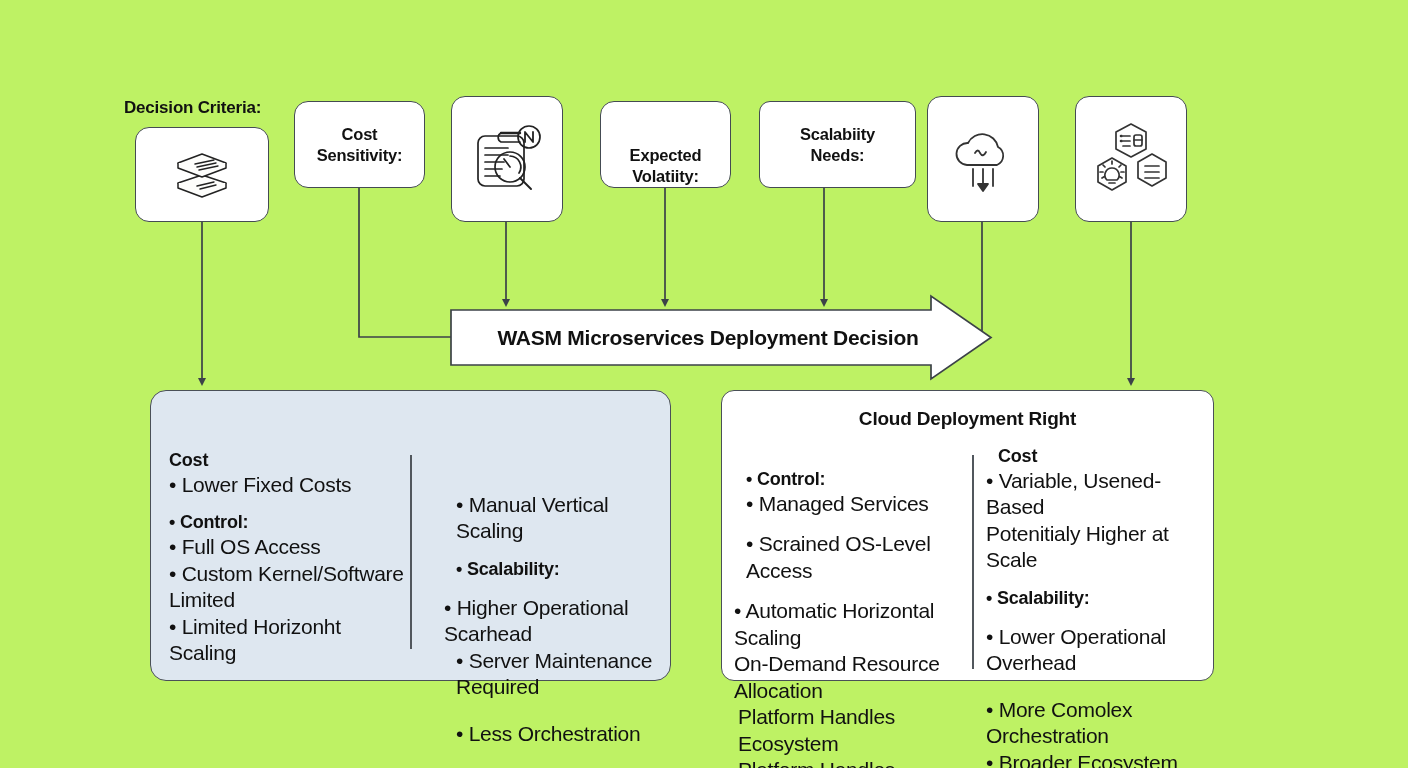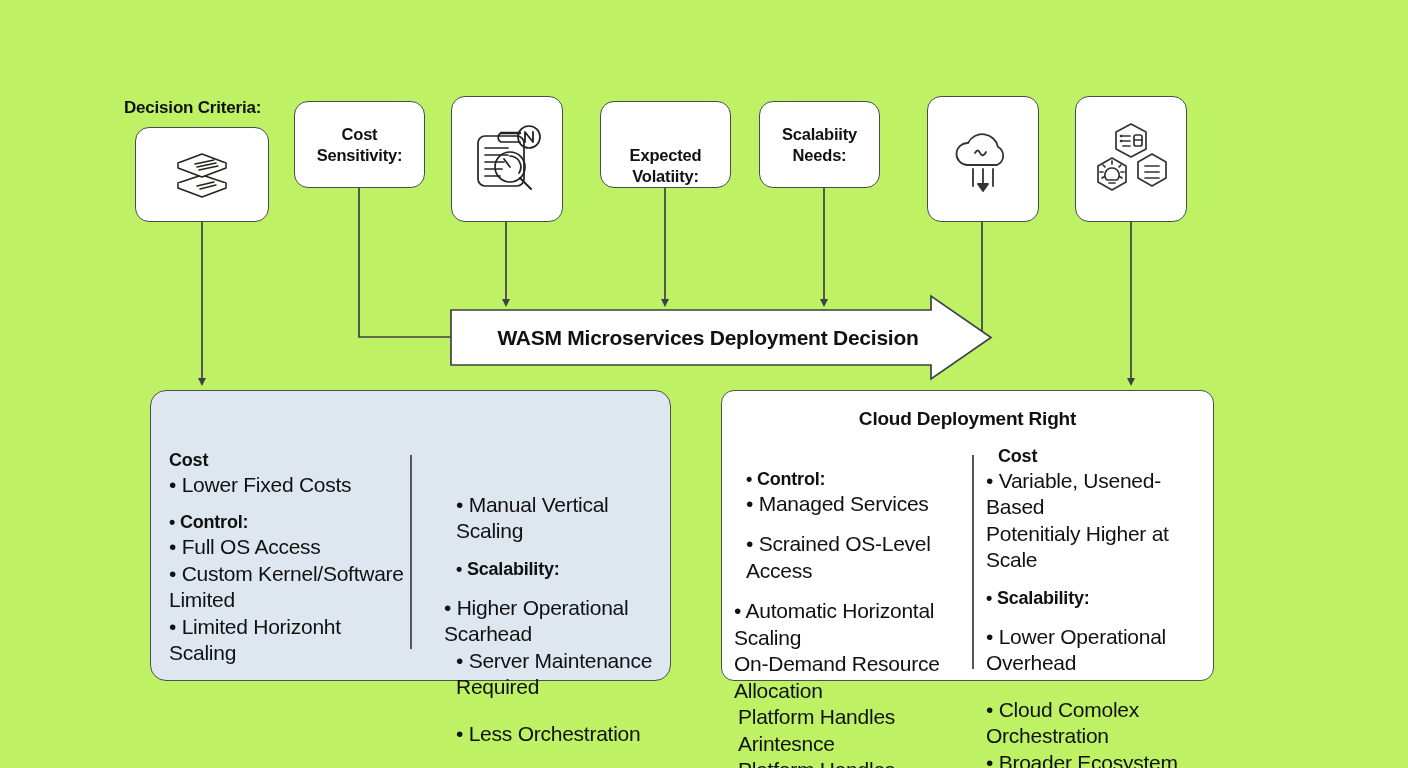--- a/index.html
+++ b/index.html
@@ -218,21 +218,21 @@
         </g>
       </svg>
     </span>
   </div>
 
   <div class="crit-box" style="left:600px; top:101px; width:131px; height:87px;align-items:flex-end;">
     <span class="crit-text">Expected
 Volatiity:</span>
   </div>
 
-  <div class="crit-box" style="left:759px; top:101px; width:121px; height:87px;">
+  <div class="crit-box" style="left:759px; top:101px; width:157px; height:87px;border-radius:11px;">
     <span class="crit-text">Scalabiity
 Needs:</span>
   </div>
 
   <div class="crit-box" style="left:927px; top:96px; width:112px; height:126px;">
     <span class="icon-wrap">
       <svg width="74" height="78" viewBox="0 0 74 78" xmlns="http://www.w3.org/2000/svg">
         <g fill="none" stroke="#333" stroke-width="1.8" stroke-linecap="round" stroke-linejoin="round">
           <path d="M21 45 a11 11 0 0 1 1 -22 a16 16 0 0 1 30 4 a10 10 0 0 1 -1 18 Z"></path>
           <path d="M29 33 q3 -5 5 0 q3 5 6 -1"></path>
@@ -311,31 +311,31 @@
     <div class="divider" style="left:250px; top:64px; height:214px;"></div>
 
     <div class="col" style="left:12px; top:78px; width:236px;">
       <div class="hd ind">• Control:</div>
       <div class="bl ind">• Managed Services</div>
       <div class="gap-m"></div>
       <div class="bl ind">• Scrained OS-Level Access</div>
       <div class="gap-m"></div>
       <div class="bl">• Automatic Horizontal Scaling</div>
       <div class="bl">On-Demand Resource Allocation</div>
-      <div class="bl" style="padding-left:4px;">Platform Handles Arintesnce</div>
+      <div class="bl" style="padding-left:4px;">Platform Handles Ecosystem</div>
       <div class="bl" style="padding-left:4px;">Platform Handles Maintenance</div>
     </div>
 
     <div class="col" style="left:264px; top:55px; width:224px;">
       <div class="hd" style="padding-left:12px;">Cost</div>
       <div class="bl">• Variable, Usened-Based
    Potenitialy Higher at Scale</div>
       <div class="gap-m"></div>
       <div class="hd">• Scalability:</div>
       <div class="gap-m"></div>
       <div class="bl">• Lower Operational Overhead</div>
       <div class="gap-l"></div>
-      <div class="bl">• Cloud Comolex Orchestration</div>
+      <div class="bl">• More Comolex Orchestration</div>
       <div class="bl">• Broader Ecosystem</div>
     </div>
   </div>
 
 </div>
 
 </body></html>

